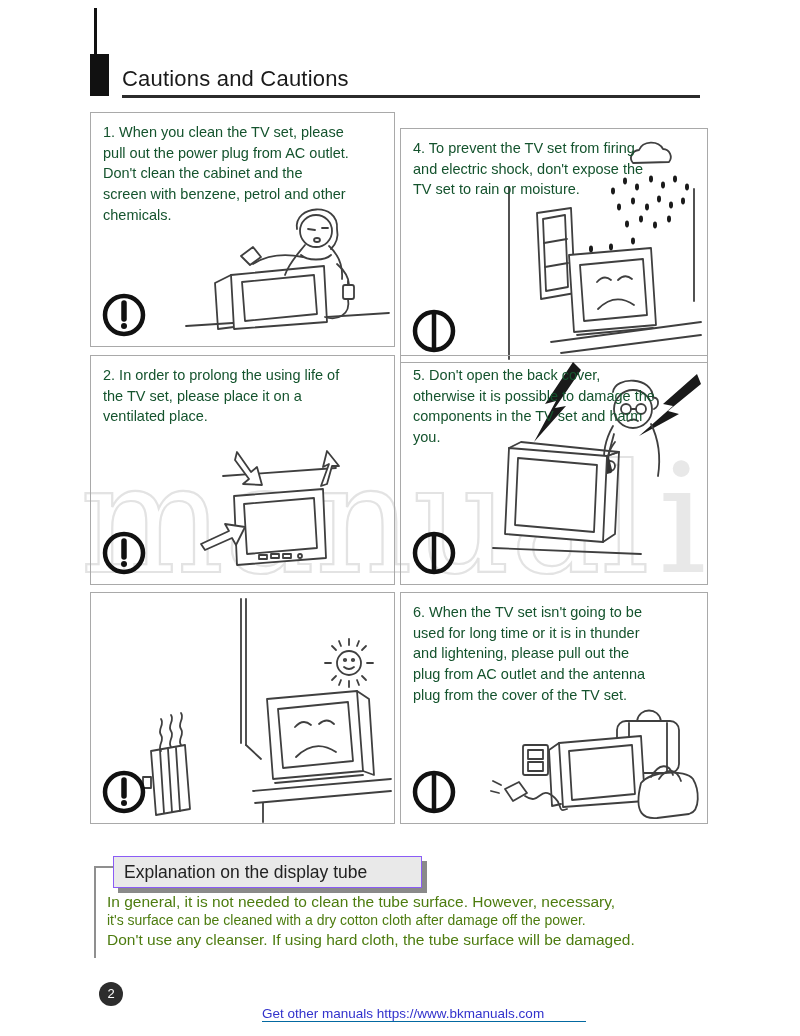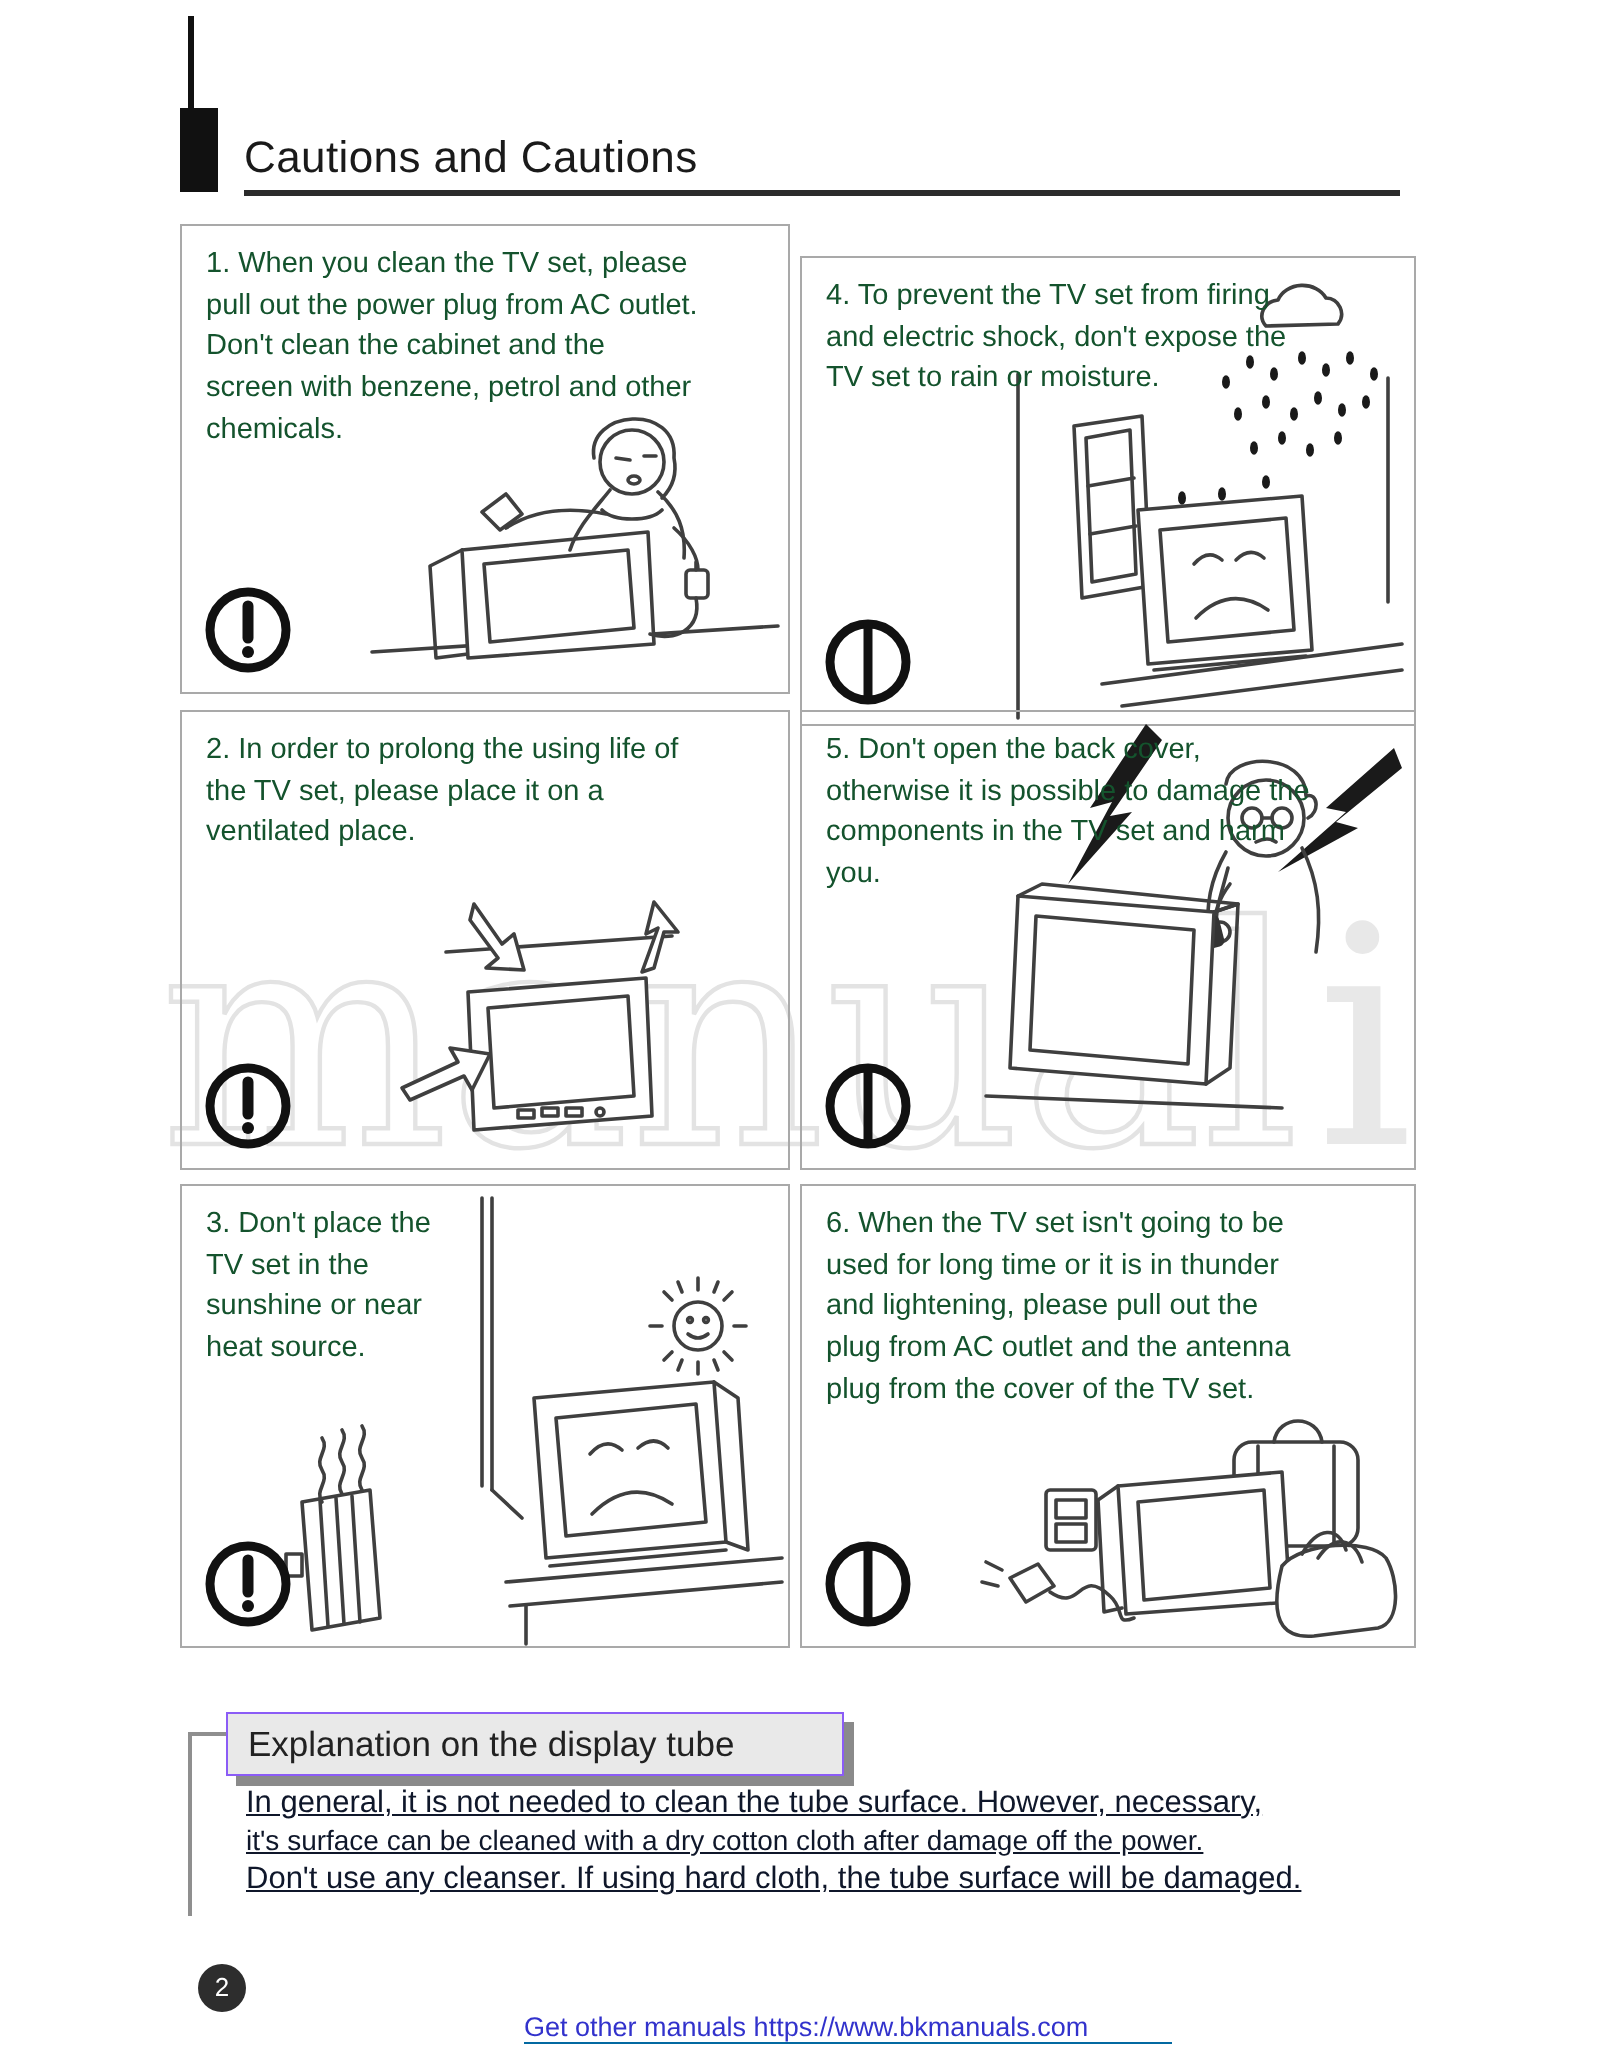--- a/index.html
+++ b/index.html
@@ -29,21 +29,21 @@
   .warn-icon{position:absolute;left:10px;bottom:8px;z-index:2;}
   .line{stroke:#3f3f3f;stroke-width:1.8;fill:none;stroke-linecap:round;stroke-linejoin:round;}
   .fillw{stroke:#3f3f3f;stroke-width:1.8;fill:#fff;stroke-linejoin:round;}
   .ink{fill:#1a1a1a;stroke:none;}
   
   .exp-connector-v{position:absolute;left:94px;top:866px;width:2px;height:92px;background:#8f8f8f;}
   .exp-connector-h{position:absolute;left:94px;top:866px;width:20px;height:2px;background:#8f8f8f;}
   .exp-head{position:absolute;left:113px;top:856px;width:297px;height:30px;background:#e9e9e9;
     border:1px solid #8b5cf6;box-shadow:5px 5px 0 #8a8a8a;font-size:17.5px;color:#222;
     line-height:30px;padding-left:10px;}
-  .exp-line{position:absolute;left:123px;font-size:15.5px;color:#0f172a;text-decoration:underline;}
+  .exp-line{position:absolute;left:107px;font-size:15.5px;color:#4d7c0f;}
   .exp-l1{top:893px;}
   .exp-l2{top:912px;font-size:14px;}
   .exp-l3{top:931px;}
   
   .page-num{position:absolute;left:99px;top:982px;width:24px;height:24px;border-radius:50%;
     background:#2d2d2d;color:#fff;font-size:13px;text-align:center;line-height:24px;}
   .footer-link{position:absolute;left:262px;top:1006px;font-size:13.5px;color:#3232cc;
     text-decoration:none;border-bottom:1px solid #0369a1;padding-right:42px;cursor:pointer;}
 </style>
 </head>
@@ -189,24 +189,20 @@
     <path class="line" d="M206,100 L218,96 L214,178 L202,186"></path>
     <line class="line" x1="92" y1="192" x2="240" y2="198"></line>
   </svg>
   <svg class="warn-icon" width="46" height="46" viewBox="0 0 46 46">
     <circle cx="23" cy="23" r="19" fill="none" stroke="#111" stroke-width="4.5"></circle>
     <line x1="23" y1="4" x2="23" y2="42" stroke="#111" stroke-width="4.5"></line>
   </svg>
 </div>
 
 <div class="panel p-r3c1 narrow">
-  <div class="panel-text">3. Don't place the
-TV set in the
-sunshine or near
-heat source.</div>
   <svg class="illus" viewBox="0 0 303 230">
     <g class="line">
       <circle cx="258" cy="70" r="12"></circle>
       <line x1="258" y1="52" x2="258" y2="46"></line>
         <line x1="258" y1="88" x2="258" y2="94"></line>
       <line x1="240" y1="70" x2="234" y2="70"></line>
         <line x1="276" y1="70" x2="282" y2="70"></line>
       <line x1="245" y1="57" x2="241" y2="53"></line>
         <line x1="271" y1="57" x2="275" y2="53"></line>
       <line x1="245" y1="83" x2="241" y2="87"></line>

